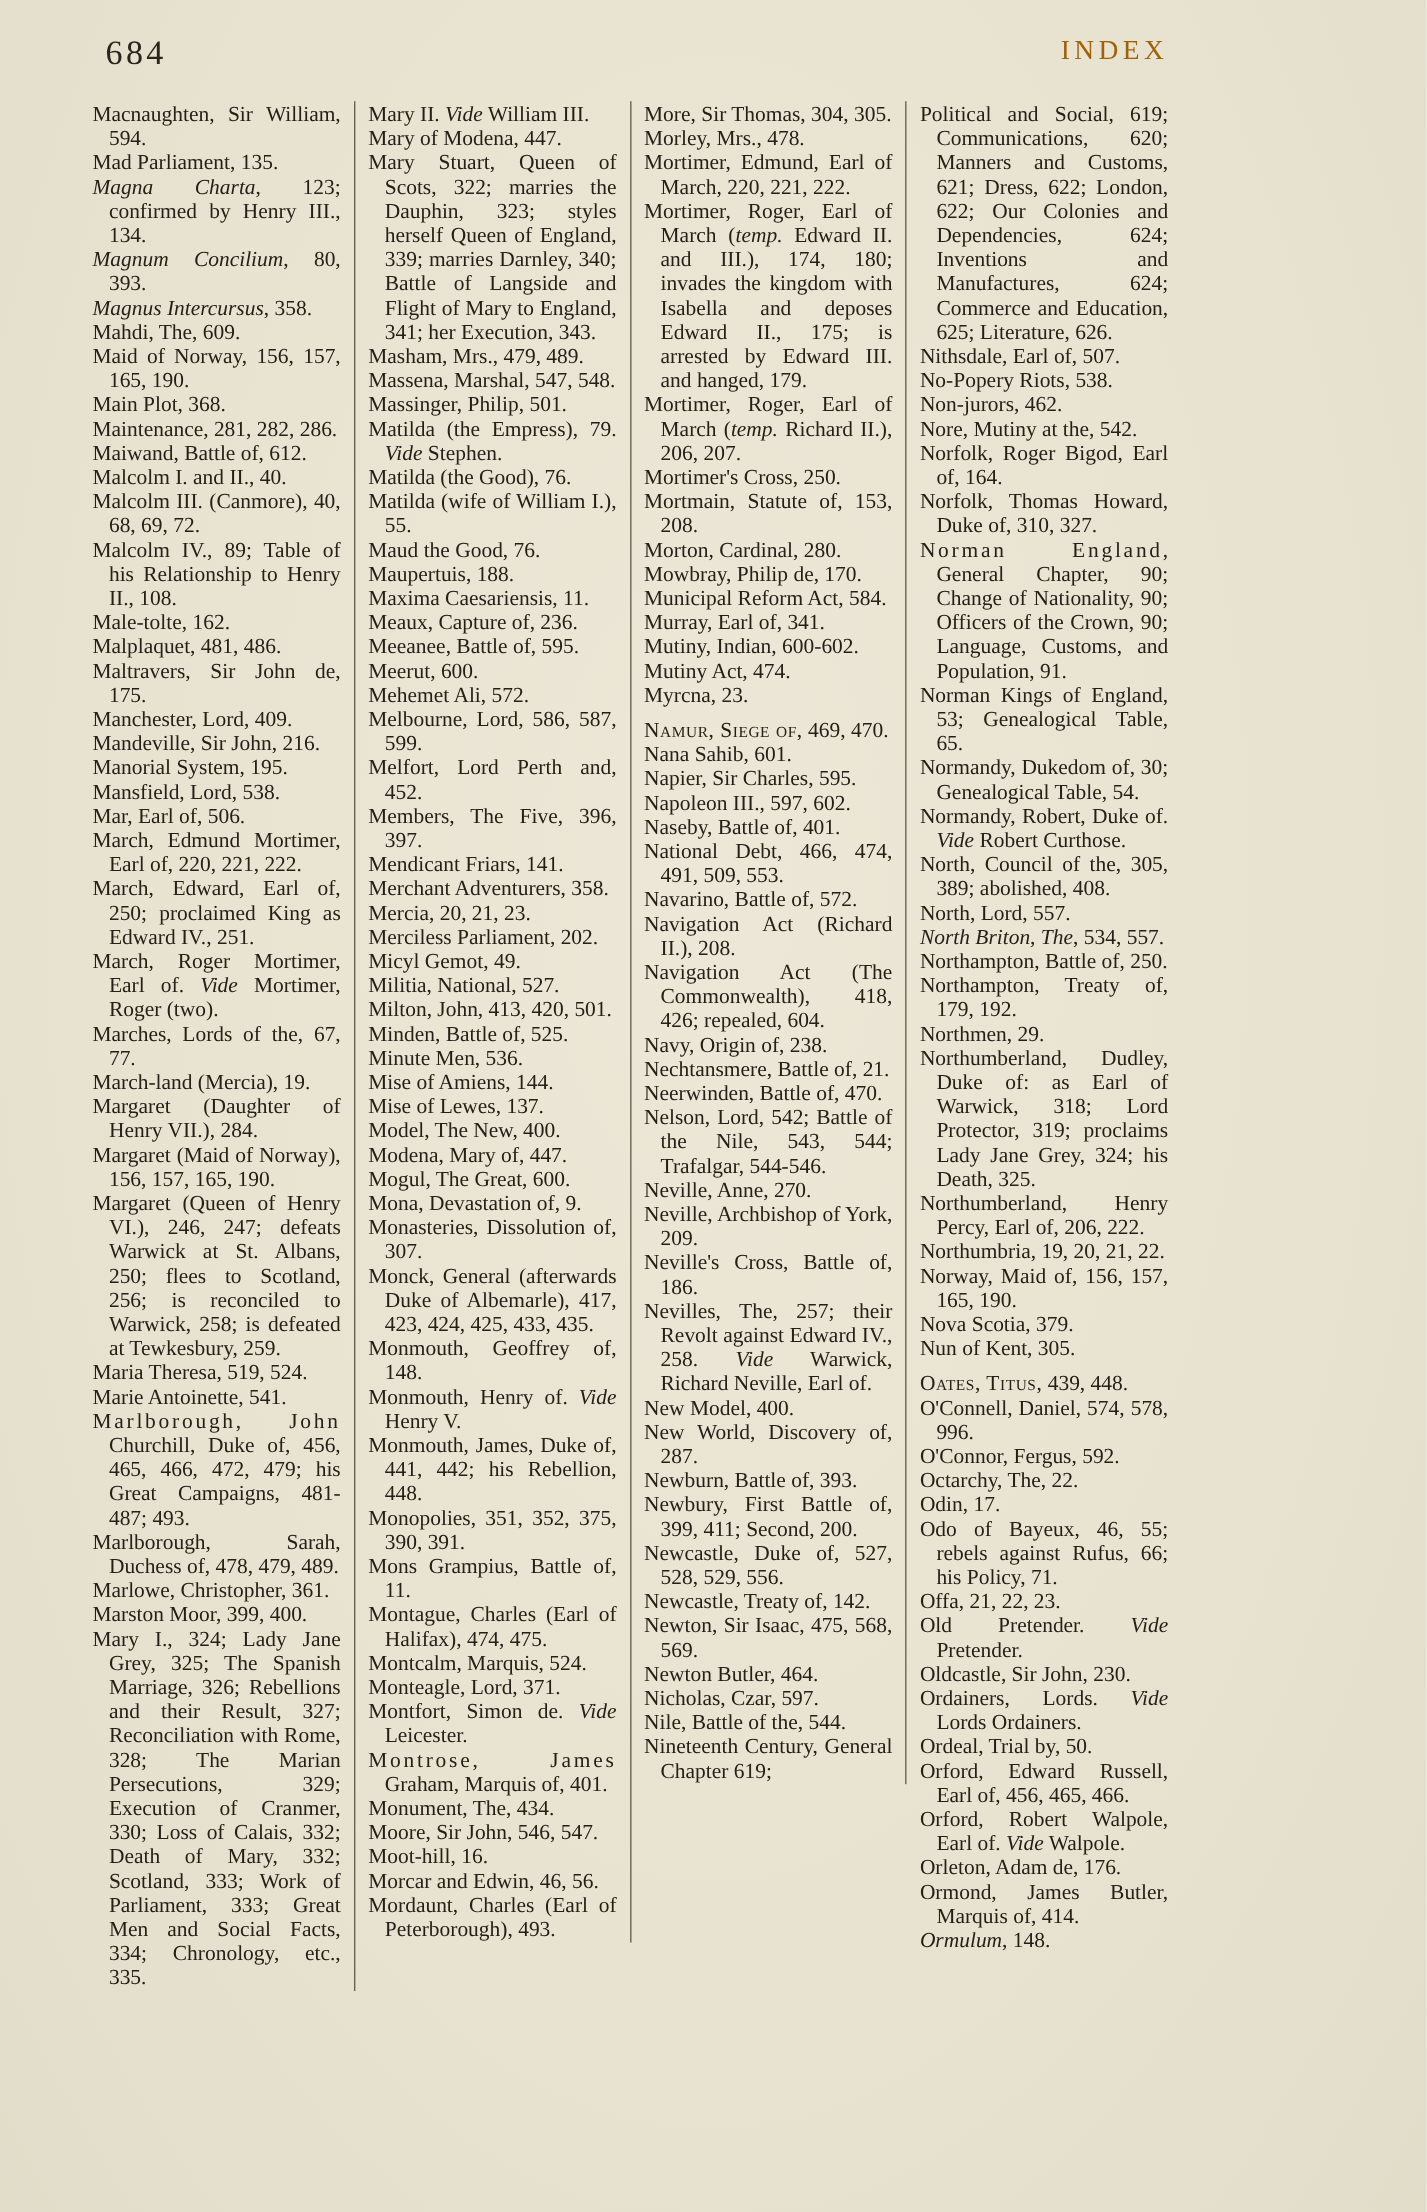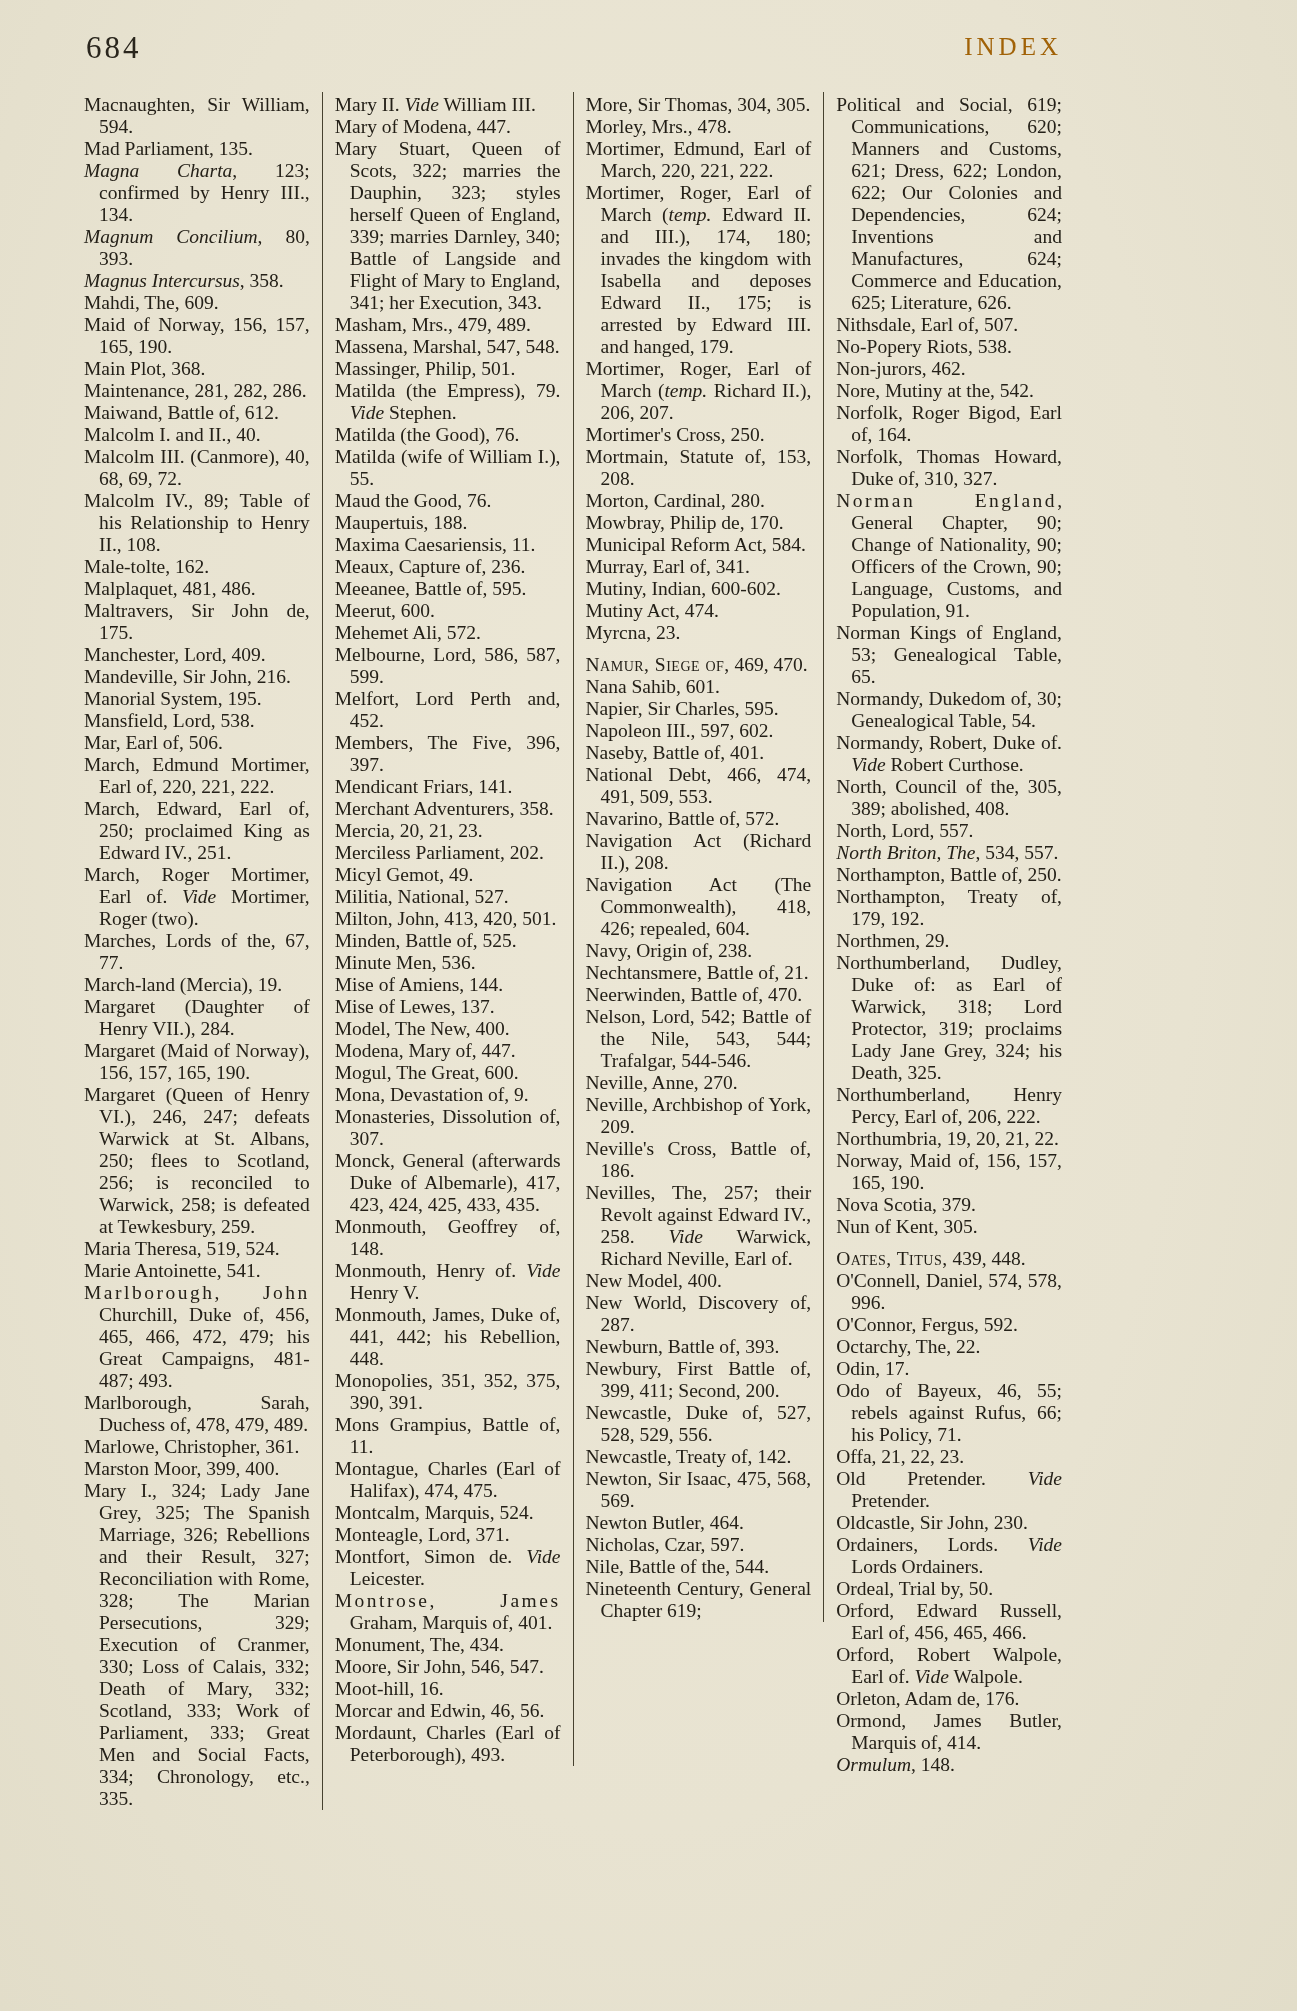--- a/index.html
+++ b/index.html
@@ -20,21 +20,21 @@
     left: 84px;
     top: 30px;
     width: 978px;
   }
   .header-row {
     position: relative;
     height: 48px;
   }
   .page-number {
     position: absolute;
-    left: 2px;
+    left: 12px;
     top: 0;
     font-size: 31px;
     letter-spacing: 3px;
     color: #2a261d;
   }
   .page-title {
     position: absolute;
     left: 0;
     right: 0;
     top: 3px;

